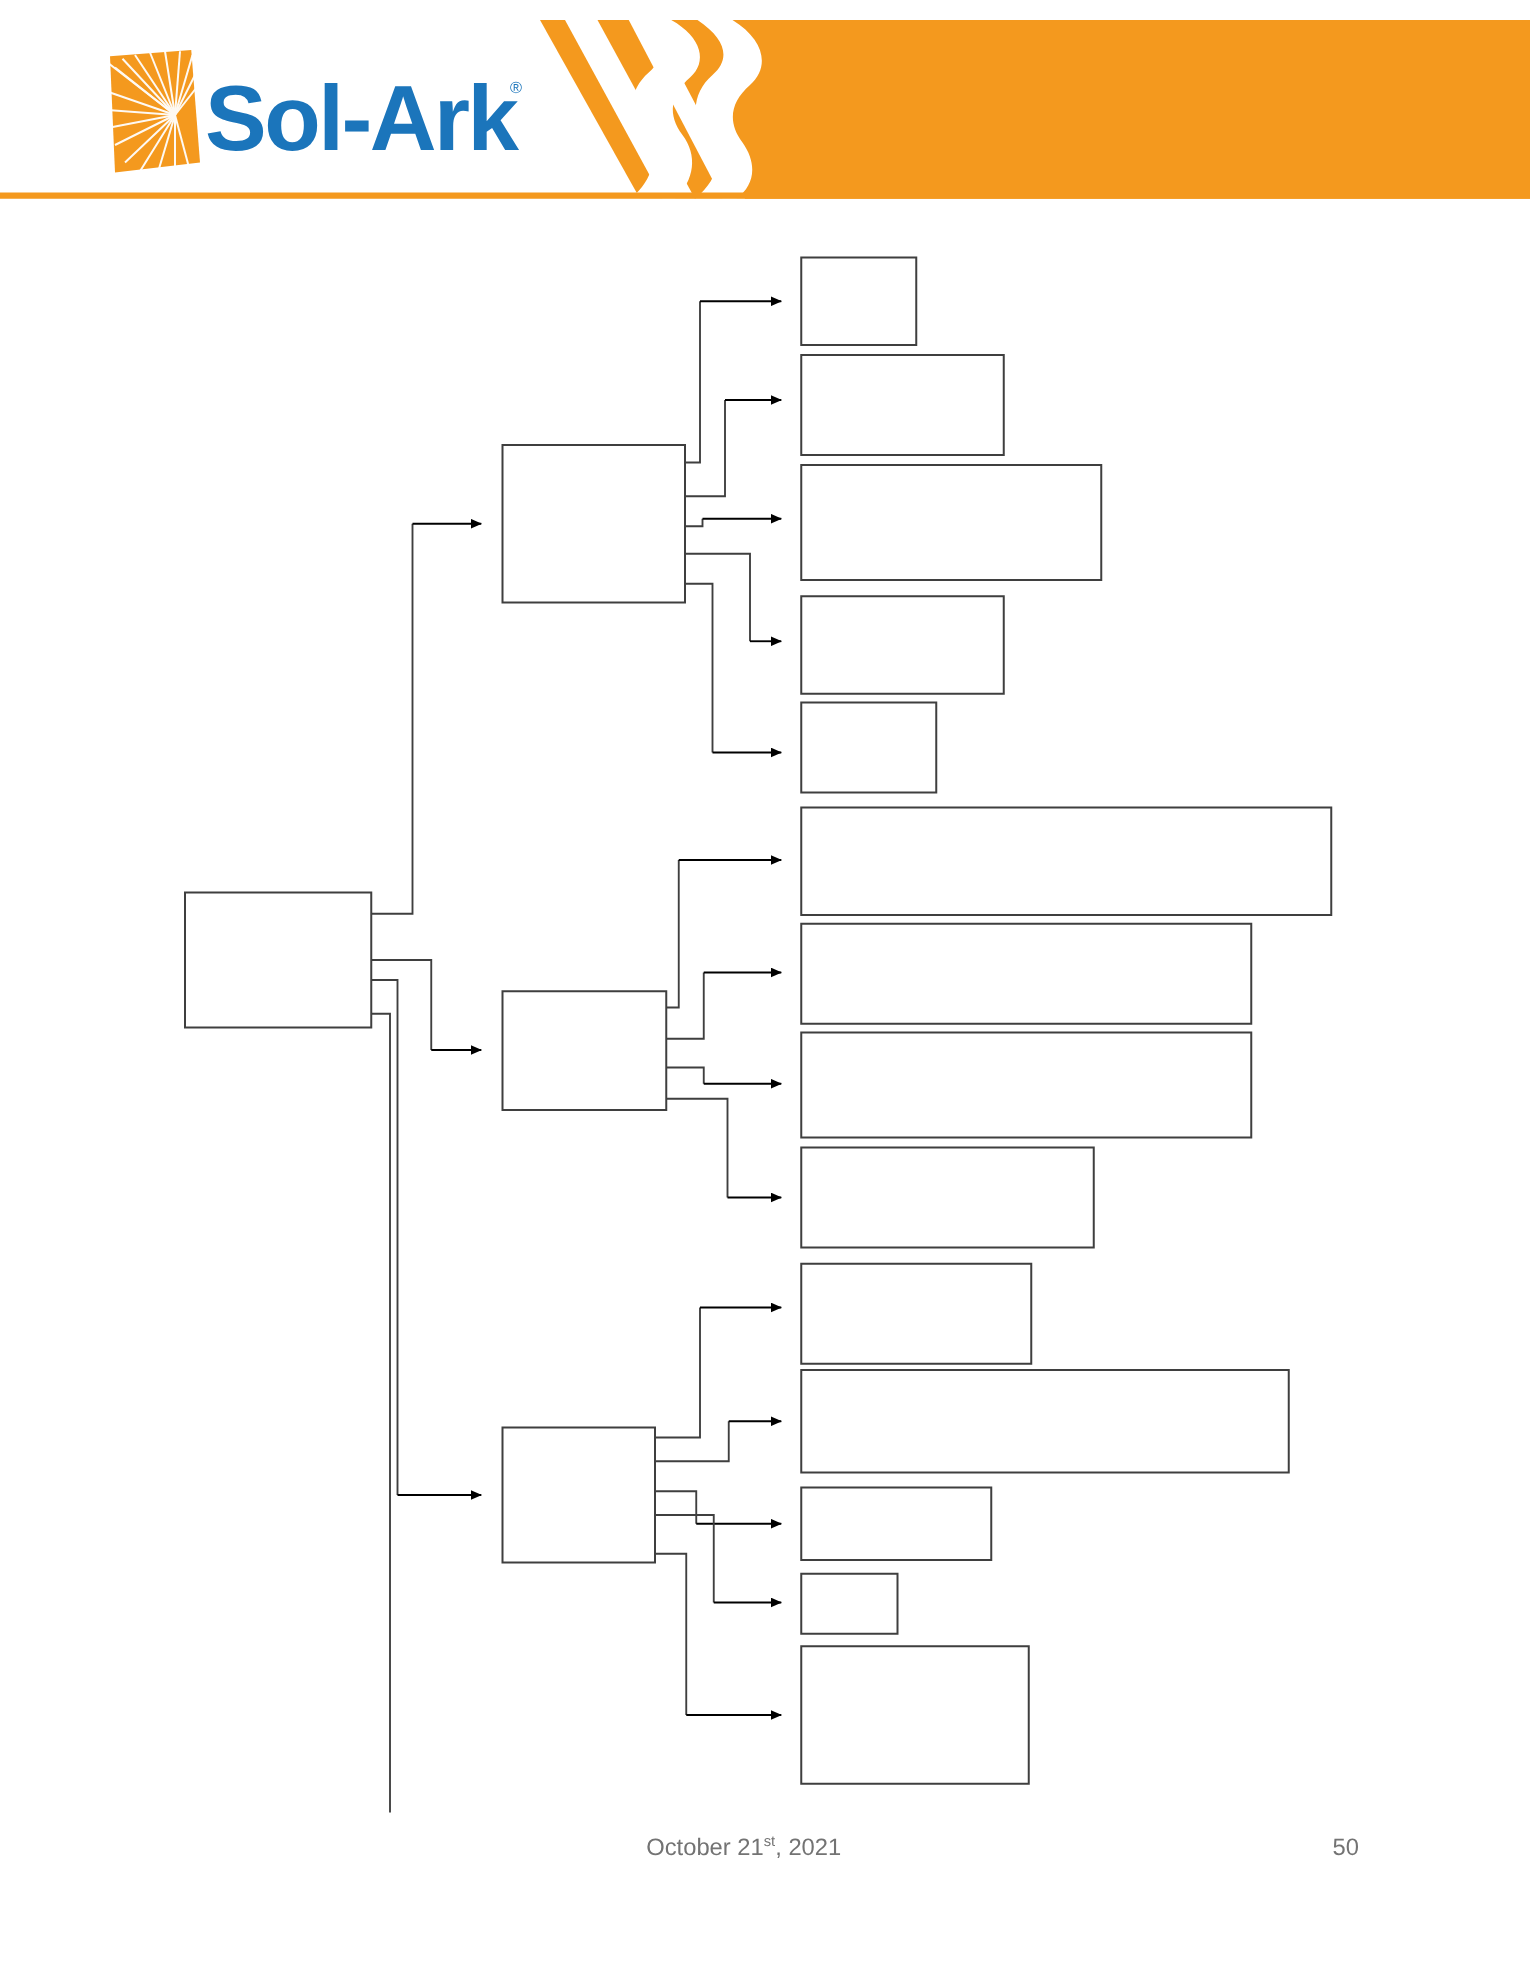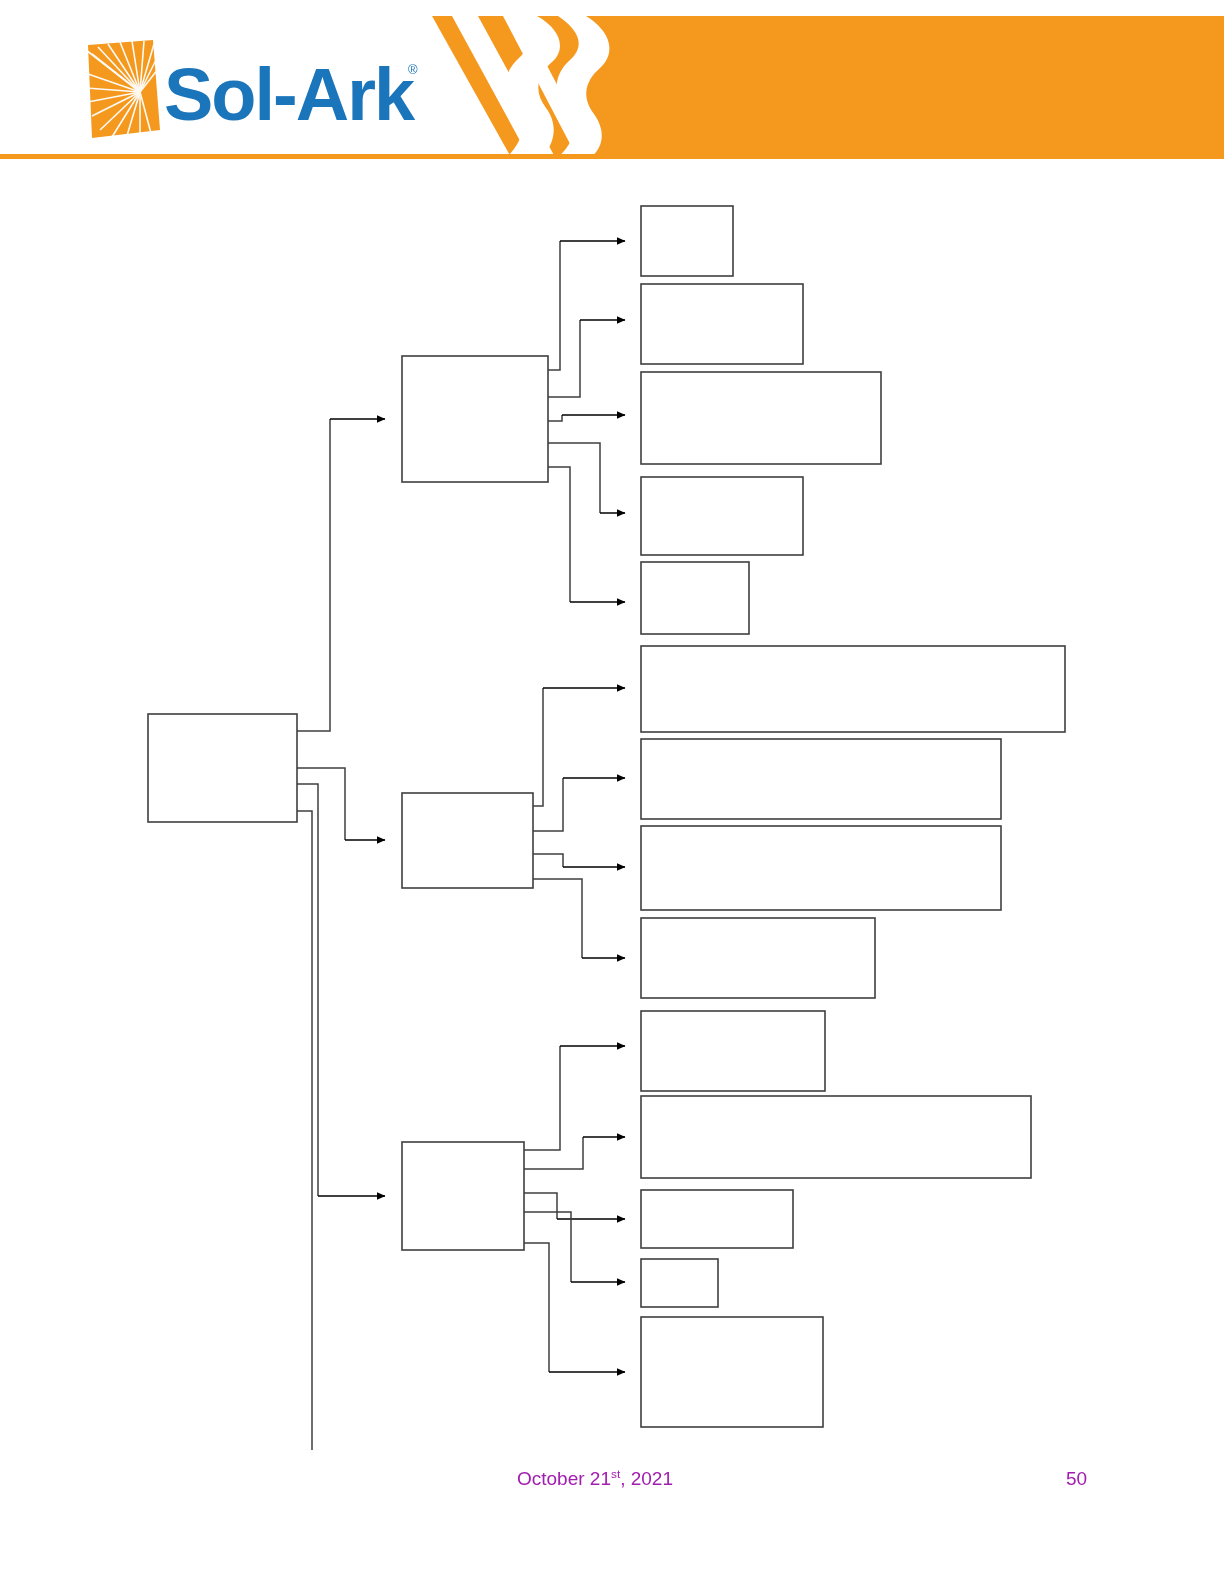--- a/index.html
+++ b/index.html
@@ -49,21 +49,21 @@
   }
 
   
   #page-footer {
     position: absolute;
     left: 0;
     top: 1468px;
     width: 1137px;
     height: 40px;
     font-size: 19px;
-    color: #a21caf;
+    color: #737373;
   }
   #footer-date {
     position: absolute;
     left: 517px;
     top: 0;
     white-space: nowrap;
   }
   #footer-date sup {
     font-size: 0.62em;
     vertical-align: super;

